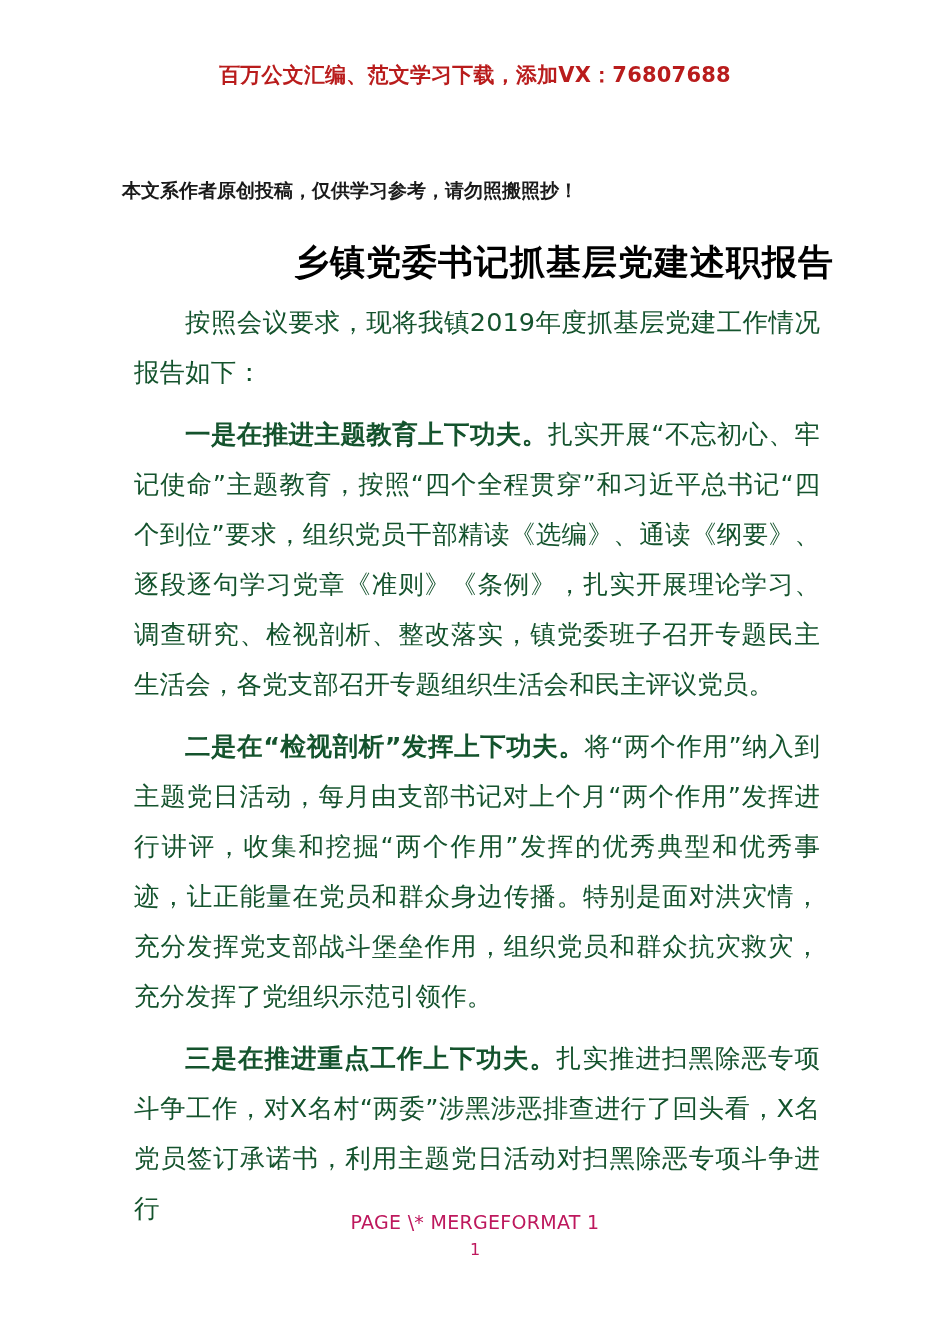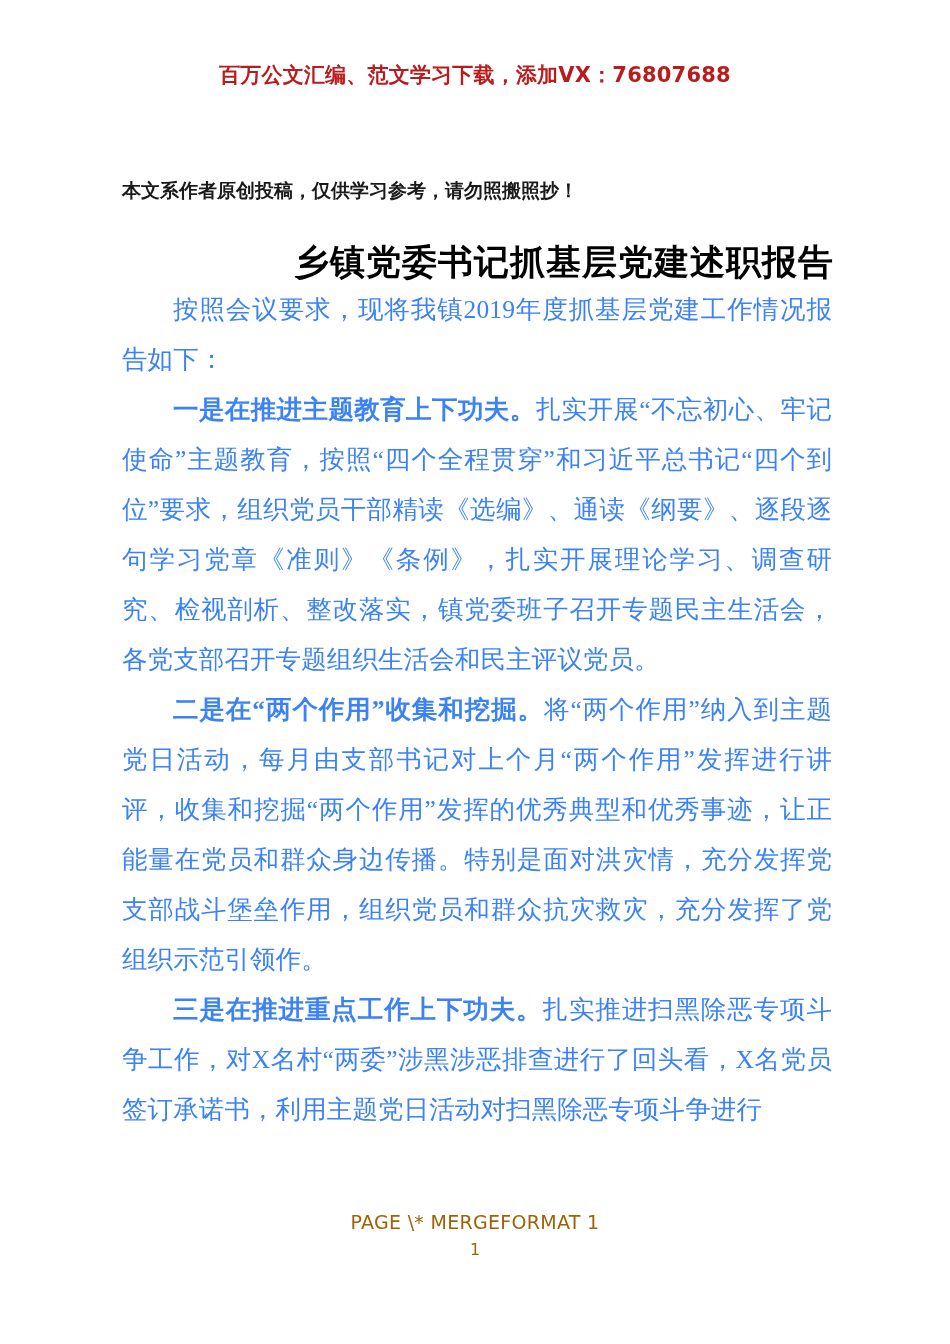--- a/index.html
+++ b/index.html
@@ -66,46 +66,45 @@
   }
 
   
   .body-block {
     position: absolute;
     top: 285px;
     left: 122px;
     width: 710px;
   }
   .para {
-    margin: 0;
+    margin: 12px;
     font-size: 25.5px;
     line-height: 50px;
     text-align: justify;
     text-justify: inter-ideograph;
-    color: #3b82f6;
+    color: #14532d;
     letter-spacing: 0.1px;
-    font-family: Liberation Serif, serif;
   }
   .para.indent {
     text-indent: 2em;
   }
   .para .lead {
     font-weight: 700;
   }
 
   
   .footer {
     position: absolute;
     top: 1208px;
     left: 0;
     width: 950px;
     text-align: center;
     font-size: 19px;
     line-height: 1.5;
-    color: #a16207;
+    color: #be185d;
     font-family: "DejaVu Sans", "Liberation Sans", sans-serif;
   }
   .footer .pagefield {
     display: block;
     letter-spacing: 0.3px;
   }
   .footer .pagenum {
     display: block;
     font-size: 16px;
     margin-top: 1px;
@@ -123,21 +122,21 @@
   <h1 class="doc-title">乡镇党委书记抓基层党建述职报告</h1>
 
   <div class="body-block">
     <p class="para indent">
       <span class="lead"></span><span>按照会议要求，现将我镇2019年度抓基层党建工作情况报告如下：</span>
     </p>
     <p class="para indent">
       <span class="lead">一是在推进主题教育上下功夫。</span><span>扎实开展“不忘初心、牢记使命”主题教育，按照“四个全程贯穿”和习近平总书记“四个到位”要求，组织党员干部精读《选编》、通读《纲要》、逐段逐句学习党章《准则》《条例》，扎实开展理论学习、调查研究、检视剖析、整改落实，镇党委班子召开专题民主生活会，各党支部召开专题组织生活会和民主评议党员。</span>
     </p>
     <p class="para indent">
-      <span class="lead">二是在“两个作用”收集和挖掘。</span><span>将“两个作用”纳入到主题党日活动，每月由支部书记对上个月“两个作用”发挥进行讲评，收集和挖掘“两个作用”发挥的优秀典型和优秀事迹，让正能量在党员和群众身边传播。特别是面对洪灾情，充分发挥党支部战斗堡垒作用，组织党员和群众抗灾救灾，充分发挥了党组织示范引领作。</span>
+      <span class="lead">二是在“检视剖析”发挥上下功夫。</span><span>将“两个作用”纳入到主题党日活动，每月由支部书记对上个月“两个作用”发挥进行讲评，收集和挖掘“两个作用”发挥的优秀典型和优秀事迹，让正能量在党员和群众身边传播。特别是面对洪灾情，充分发挥党支部战斗堡垒作用，组织党员和群众抗灾救灾，充分发挥了党组织示范引领作。</span>
     </p>
     <p class="para indent">
       <span class="lead">三是在推进重点工作上下功夫。</span><span>扎实推进扫黑除恶专项斗争工作，对X名村“两委”涉黑涉恶排查进行了回头看，X名党员签订承诺书，利用主题党日活动对扫黑除恶专项斗争进行</span>
     </p>
   </div>
 
   <div class="footer">
     <span class="pagefield">PAGE  \* MERGEFORMAT 1</span>
     <span class="pagenum">1</span>
   </div>

